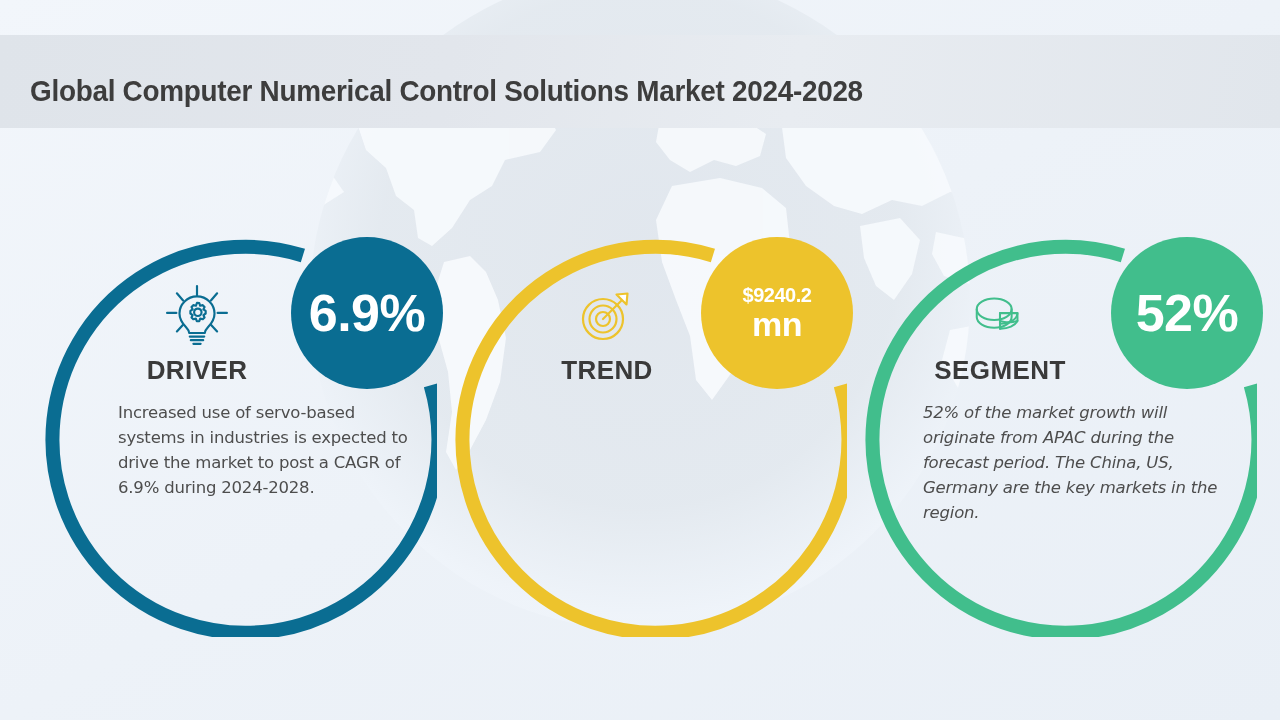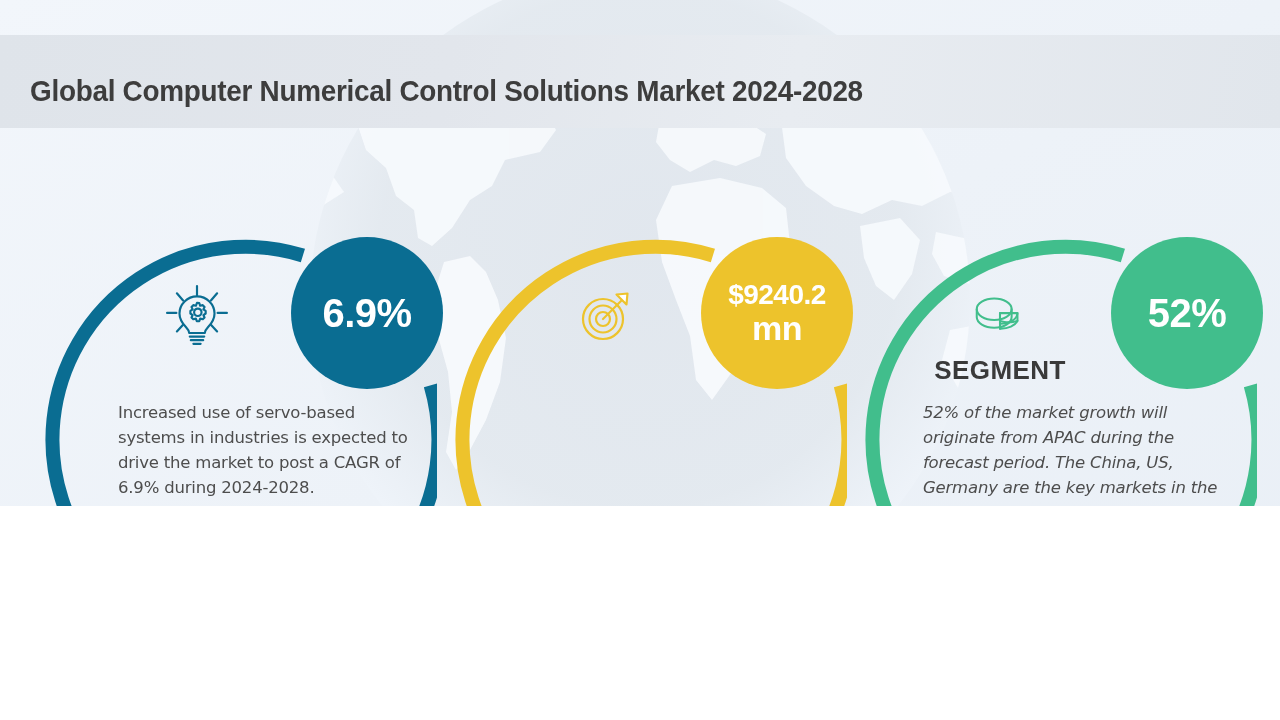--- a/index.html
+++ b/index.html
@@ -10,21 +10,21 @@
   body {
     width: 1280px;
     height: 720px;
     overflow: hidden;
     font-family: "Liberation Sans", sans-serif;
   }
 
   #canvas {
     position: relative;
     width: 1280px;
-    height: 506px;
+    height: 720px;
     background: #bef264;
     overflow: hidden;
   }
 
   
   #globe-layer {
     position: absolute;
     left: 0; top: 0;
     width: 1280px;
     height: 720px;
@@ -81,25 +81,25 @@
     top: 0px;
     display: flex;
     flex-direction: column;
     align-items: center;
     justify-content: center;
     color: #ffffff;
     font-weight: bold;
     line-height: 1.0;
   }
   .badge-text {
-    font-size: 40px;
+    font-size: 52px;
     letter-spacing: -0.5px;
     white-space: nowrap;
   }
-  .badge-text.two-line-a { font-size: 28px; }
+  .badge-text.two-line-a { font-size: 20px; }
   .badge-text.two-line-b { font-size: 34px; margin-top: 2px; text-align: center; }
 
   .icon-wrap {
     position: absolute;
     left: 0;
     top: 40px;
     width: 320px;
     height: 80px;
     display: flex;
     align-items: center;
@@ -227,20 +227,21 @@
 
           <path d="M32 18.2 L34.2 18.6 L35.1 21.1 L37.6 20.5 L39.3 22.3 L38.2 24.6
                    L40.4 26.1 L40.4 28.6 L38.2 30.1 L39.3 32.4 L37.6 34.2 L35.1 33.6
                    L34.2 36.1 L31.8 36.1 L30.9 33.6 L28.4 34.2 L26.7 32.4 L27.8 30.1
                    L25.6 28.6 L25.6 26.1 L27.8 24.6 L26.7 22.3 L28.4 20.5 L30.9 21.1 Z"></path>
           <circle cx="32.8" cy="27.4" r="3.6"></circle>
         </g>
       </svg>
     </div>
 
+    <div class="card-heading">DRIVER</div>
 
     <div class="badge" style="background:#0a6d92;">
       <span class="badge-text">6.9%</span>
     </div>
 
     <div class="card-body">Increased use of servo-based systems in industries is expected to drive the market to post a CAGR of 6.9% during 2024-2028.</div>
   </div>
 
   <div class="card" id="card-1">
 
@@ -254,20 +255,21 @@
         <g fill="none" stroke="#edc32c" stroke-width="2.2" stroke-linecap="round" stroke-linejoin="round">
           <circle cx="28" cy="34" r="20"></circle>
           <circle cx="28" cy="34" r="13.5"></circle>
           <circle cx="28" cy="34" r="7"></circle>
           <path d="M28 34 L 48 14"></path>
           <path d="M41.5 9.5 L 47.5 9 L 52.5 8.5 L 52 13.5 L 51.5 19.5 L 46.5 14.5 Z" fill="#ffffff" stroke="#edc32c"></path>
         </g>
       </svg>
     </div>
 
+    <div class="card-heading">TREND</div>
 
     <div class="badge" style="background:#edc32c;">
       <span class="badge-text two-line-a">$9240.2</span>
       <span class="badge-text two-line-b">mn</span>
     </div>
 
   </div>
 
   <div class="card" id="card-2">
 

